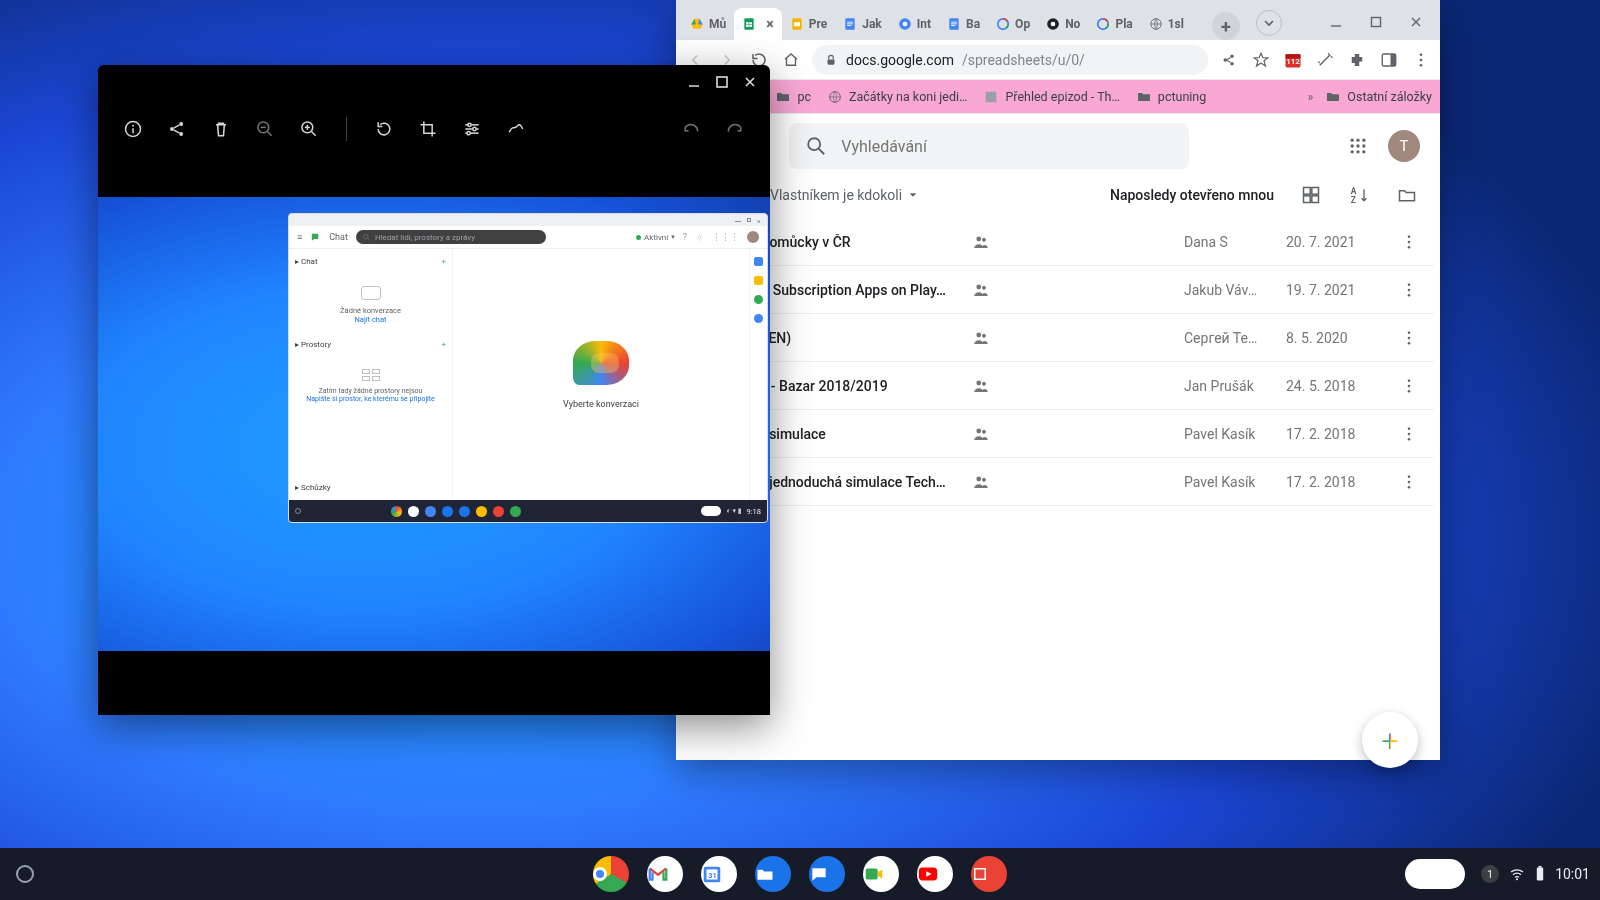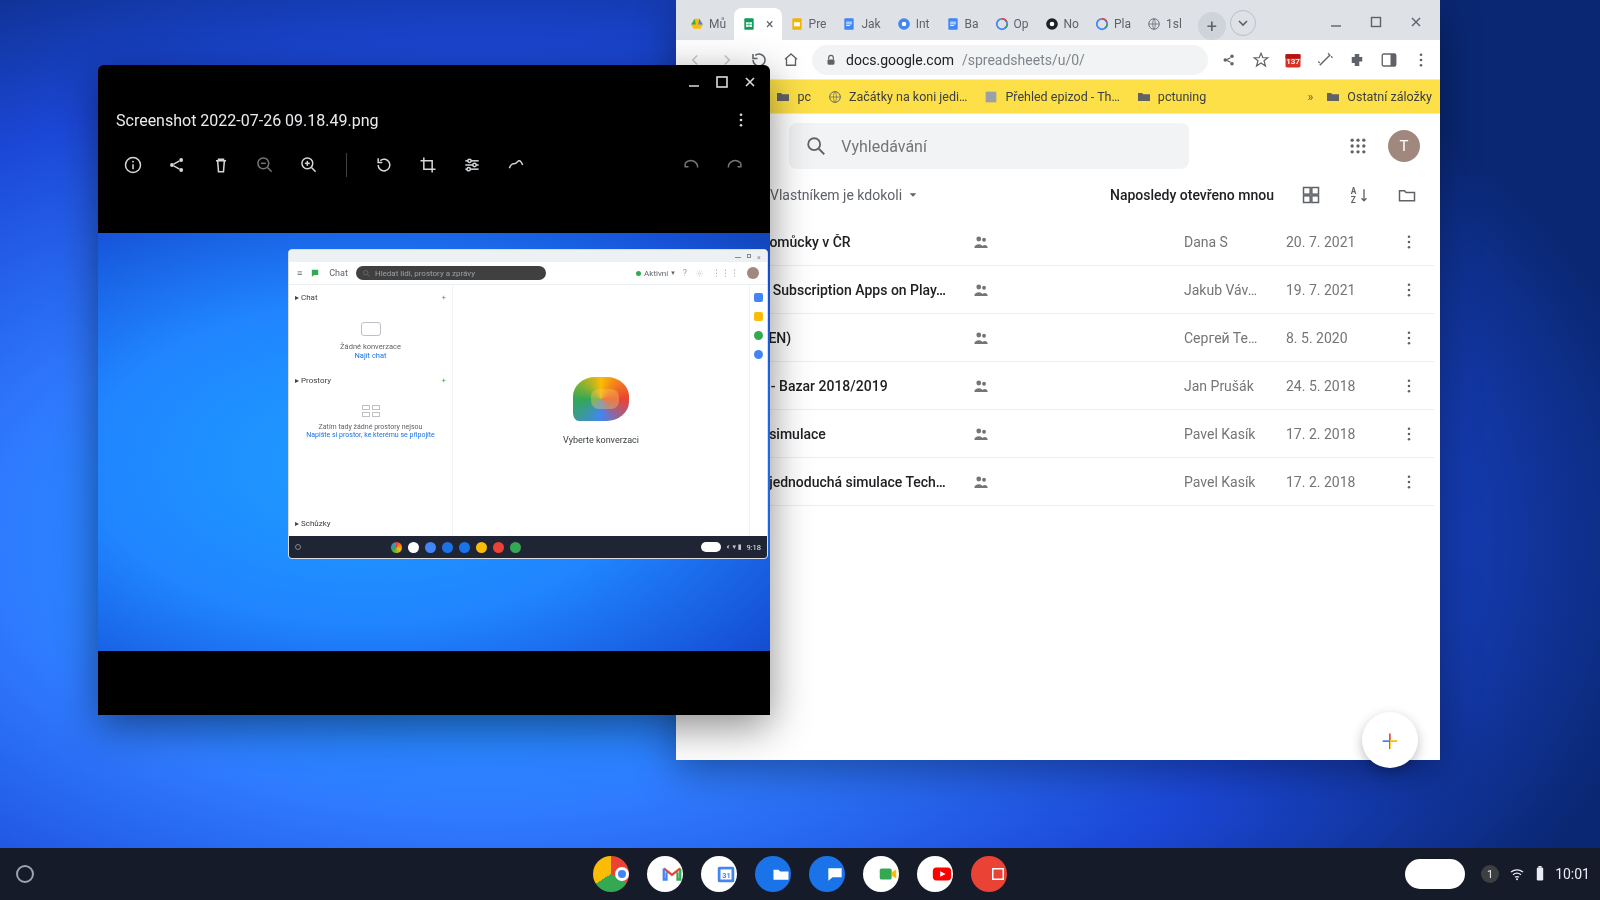--- a/index.html
+++ b/index.html
@@ -14,21 +14,21 @@
   }
 
   
   .shelf {
     position: absolute; left: 0; right: 0; bottom: 0; height: 52px;
     background: #151b28; display: flex; align-items: center;
     padding: 0 10px; z-index: 50;
   }
   .shelf-launcher { width: 18px; height:18px; border:2px solid #9aa3b2; border-radius:50%; margin-left:6px; cursor:pointer;}
   .shelf-center { position:absolute; left:50%; transform:translateX(-50%); display:flex; gap:18px;}
-  .shelf-icon { width:36px; height:36px; border-radius:50%; background:#fff; display:flex; align-items:center; justify-content:flex-end; cursor:pointer; font-size:18px;}
+  .shelf-icon { width:36px; height:36px; border-radius:50%; background:#fff; display:flex; align-items:center; justify-content:flex-start; cursor:pointer; font-size:18px;}
   .shelf-right { margin-left:auto; display:flex; align-items:center; gap:16px; color:#e8ecf4;}
   .pill { background:#fff; border-radius:18px; height:30px; width:60px; display:flex; align-items:center; justify-content:center;}
   .status-cluster { display:flex; align-items:center; gap:10px; font-size:14px;}
   .shelf svg { display:block;}
 
   
   .viewer {
     position:absolute; left:98px; top:65px; width:672px; height:650px;
     background:#000; color:#e8eaed; border-radius:6px 6px 0 0; z-index:30;
     display:flex; flex-direction:column; overflow:hidden;
@@ -73,39 +73,39 @@
   .screenshot-bg { position:absolute; left:0; top:36px; right:0; bottom:64px; background:
      radial-gradient(700px 400px at 40% 55%, #1d9dff 0%, #2085ff 40%, #1652d8 70%, #0b2e82 100%);
   }
 
   
   .chrome {
     position:absolute; right:160px; top:0; width:764px; height:760px;
     background:#fff; z-index:20; display:flex; flex-direction:column;
     box-shadow:0 12px 40px rgba(0,0,0,.35); border-radius:6px 6px 0 0;
   }
-  .tabstrip { height:40px; background:#dee1e6; display:flex; align-items:flex-end; padding:6px 6px 0 6px; gap:0;}
+  .tabstrip { height:40px; background:#dee1e6; display:flex; align-items:flex-end; padding:6px 6px 0 6px; gap:12px;font-weight:bold;}
   .tab { height:32px; min-width:40px; max-width:64px; background:#dee1e6; border-radius:8px 8px 0 0; display:flex; align-items:center; gap:5px; padding:0 8px; font-size:12px; color:#5f6368; cursor:pointer; position:relative; overflow:hidden;}
   .tab.active { background:#fff; box-shadow:0 -1px 0 #dee1e6;}
   .tab .fav { width:14px; height:14px; flex-shrink:0;}
   .tab .tl { white-space:nowrap; overflow:hidden; text-overflow:clip; flex:1;}
   .tab .close{font-size:14px;color:#5f6368;flex-shrink:0;}
   .newtab{ width:28px;height:28px; border-radius:50%; background:#cfd3da; display:flex; align-items:center; justify-content:center; margin-left:8px; cursor:pointer; font-size:18px; color:#5f6368;}
   .tabstrip .win-controls{ margin-left:auto; display:flex; gap:4px; padding-bottom:4px;}
   .wc{ width:36px; height:28px; display:flex; align-items:center; justify-content:center; color:#5f6368; cursor:pointer;}
   .chev{width:26px;height:26px;border-radius:50%;border:1px solid #bcc0c6;display:flex;align-items:center;justify-content:center;margin:0 4px 4px 4px;cursor:pointer;}
 
   .omnibar { height:40px; background:#fff; border-bottom:1px solid #e8eaed; display:flex; align-items:center; padding:0 8px; gap:10px;}
   .nav-icon{width:22px;height:22px;display:flex;align-items:center;justify-content:center;color:#5f6368;cursor:pointer;}
   .nav-icon.disabled{opacity:.35;cursor:default;}
   .addr { flex:1; height:30px; background:#f1f3f4; border-radius:16px; display:flex; align-items:center; padding:0 12px; gap:8px; font-size:14px; color:#202124;}
   .addr .lock{color:#5f6368;}
   .ext-icon{width:22px;height:22px;display:flex;align-items:center;justify-content:center;cursor:pointer;}
 
-  .bookbar { height:34px; background:#fde047; border-bottom:1px solid #e8eaed; display:flex; align-items:center; padding:0 8px; gap:12px; font-size:12.5px; color:#3c4043;}
+  .bookbar { height:34px; background:#f9a8d4; border-bottom:1px solid #e8eaed; display:flex; align-items:center; padding:0 8px; gap:12px; font-size:12.5px; color:#3c4043;}
   .bm{display:flex;align-items:center;gap:6px;cursor:pointer;max-width:160px;white-space:nowrap;overflow:hidden;text-overflow:ellipsis;}
   .bm .bi{width:16px;height:16px;display:flex;align-items:center;justify-content:center;}
   .bookbar .sp{flex:1;}
   .bookbar .overflow{color:#5f6368;cursor:pointer;}
 
   .sheets-home { flex:1; background:#fff; display:flex; flex-direction:column; overflow:hidden;}
   .sh-header{height:64px;display:flex;align-items:center;padding:0 20px 0 14px;gap:24px;}
   .sh-title{font-size:22px;color:#5f6368;}
   .sh-search{flex:0 0 400px;height:46px;background:#f1f3f4;border-radius:8px;display:flex;align-items:center;padding:0 16px;gap:14px;color:#5f6368;font-size:16px;}
   .sh-search input{border:none;background:transparent;outline:none;font-size:16px;flex:1;color:#3c4043;}
@@ -307,21 +307,21 @@
     <div class="ext-icon">
         <svg width="18" height="18" viewBox="0 0 24 24">
           <path d="M12 3l2.5 6H21l-5 4 2 7-6-4-6 4 2-7-5-4h6.5z" stroke="#5f6368" stroke-width="1.6" fill="none"></path>
         </svg>
       </div>
     <div class="ext-icon" style="position:relative">
       <svg width="20" height="20" viewBox="0 0 24 24">
           <rect x="3" y="5" width="18" height="16" rx="2" fill="#d93025"></rect>
           <rect x="3" y="5" width="18" height="5" fill="#b31412"></rect>
         </svg>
-      <span style="position:absolute;top:8px;left:3px;right:3px;text-align:center;font-size:8px;color:#fff;font-weight:600">137</span>
+      <span style="position:absolute;top:8px;left:3px;right:3px;text-align:center;font-size:8px;color:#fff;font-weight:600">112</span>
     </div>
     <div class="ext-icon">
         <svg width="18" height="18" viewBox="0 0 24 24">
           <path d="M5 19L19 5" stroke="#5f6368" stroke-width="2"></path>
           <path d="M16 3l2 2M20 7l2 2M3 14l2 2" stroke="#5f6368" stroke-width="1.5"></path>
         </svg>
       </div>
     <div class="ext-icon">
         <svg width="18" height="18" viewBox="0 0 24 24">
           <path d="M9 4h6v4h4v6h-4v6H9v-4H5V8h4z" fill="#5f6368"></path>
@@ -595,30 +595,20 @@
     <div class="win-btn">
         <svg width="14" height="14">
           <rect x="2" y="2" width="10" height="10" stroke="#dadce0" stroke-width="1.6" fill="none"></rect>
         </svg>
       </div>
     <div class="win-btn">
         <svg width="14" height="14">
           <path d="M3 3l8 8M11 3l-8 8" stroke="#dadce0" stroke-width="1.6"></path>
         </svg>
       </div>
-  </div>
-  <div class="viewer-header">
-    <span>Screenshot 2022-07-26 09.18.49.png</span>
-    <span class="more v-icon">
-        <svg width="18" height="18" viewBox="0 0 24 24">
-          <circle cx="12" cy="5" r="1.8" fill="#e8eaed"></circle>
-          <circle cx="12" cy="12" r="1.8" fill="#e8eaed"></circle>
-          <circle cx="12" cy="19" r="1.8" fill="#e8eaed"></circle>
-        </svg>
-      </span>
   </div>
   <div class="viewer-toolbar">
     <span class="v-icon">
         <svg width="20" height="20" viewBox="0 0 24 24">
           <circle cx="12" cy="12" r="9" stroke="#e8eaed" stroke-width="1.8" fill="none"></circle>
           <line x1="12" y1="11" x2="12" y2="17" stroke="#e8eaed" stroke-width="1.8"></line>
           <circle cx="12" cy="8" r="1.1" fill="#e8eaed"></circle>
         </svg>
       </span>
     <span class="v-icon">

